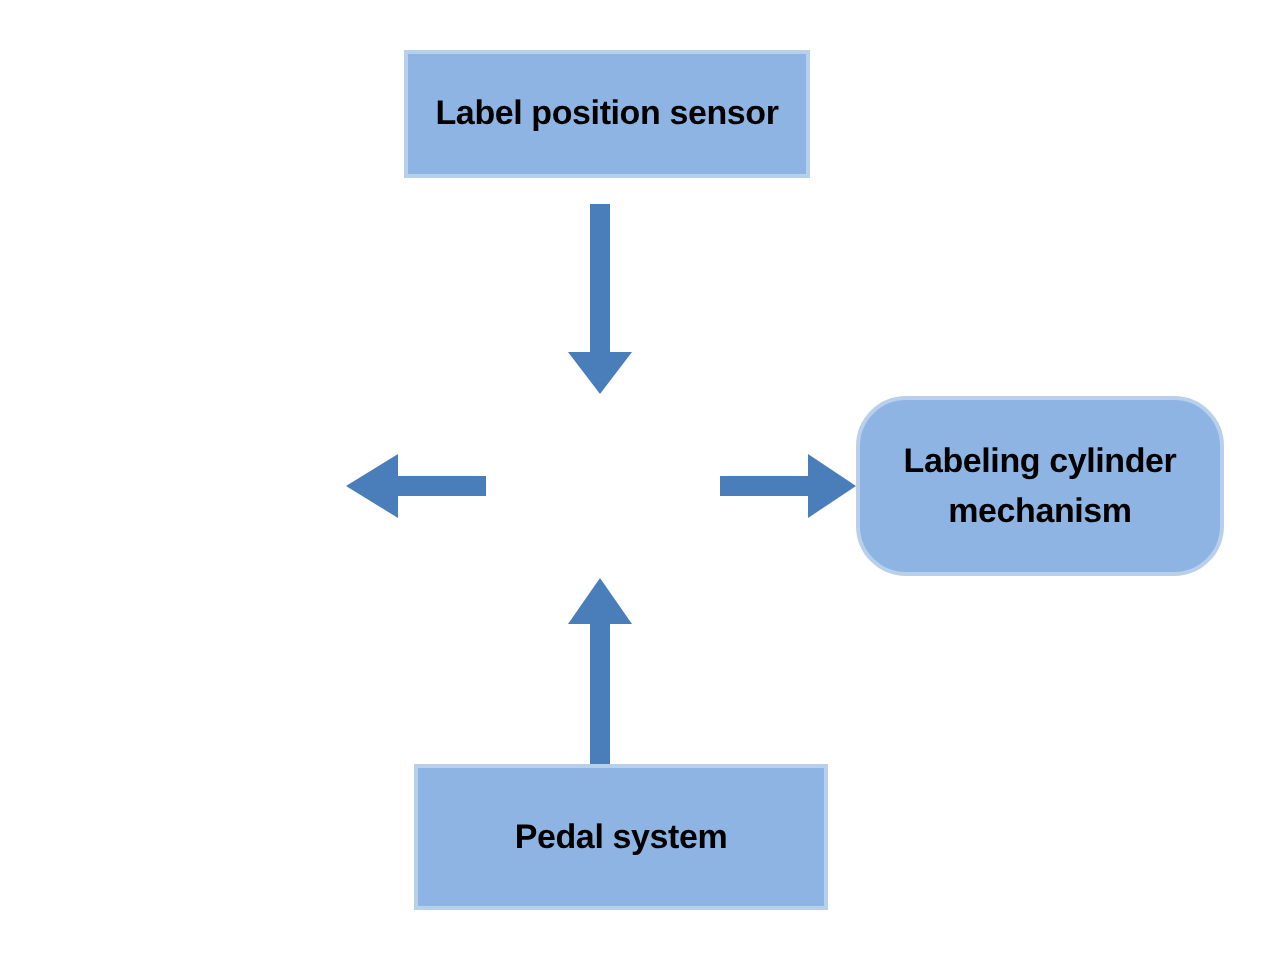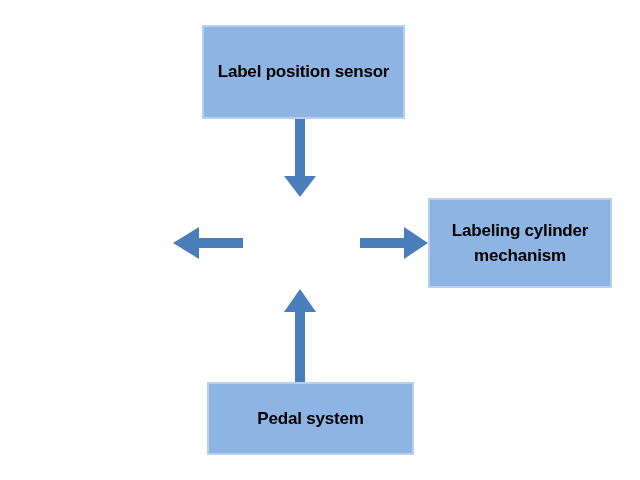--- a/index.html
+++ b/index.html
@@ -33,24 +33,24 @@
   }
   .node-label {
     color: #000000;
     font-weight: bold;
     font-size: 17px;
     line-height: 1.5;
     letter-spacing: -0.2px;
     padding: 0 6px;
     white-space: pre-line;
   }
-  #node-label-sensor { left: 202px; top: 25px; width: 203px; height: 94px; }
+  #node-label-sensor { left: 202px; top: 25px; width: 203px; height: 64px; }
   #node-motor-control { left: 28px; top: 198px; width: 144px; height: 90px; }
   #node-plc { left: 243px; top: 198px; width: 117px; height: 90px; }
-  #node-labeling-cylinder { left: 428px; top: 198px; width: 184px; height: 90px; }
+  #node-labeling-cylinder { left: 428px; top: 198px; width: 184px; height: 90px; border-radius: 25px; }
   #node-pedal-switch { left: 207px; top: 382px; width: 207px; height: 73px; }
 
   #arrows-layer {
     position: absolute;
     left: 0; top: 0;
     width: 640px;
     height: 480px;
     z-index: 1;
   }
 </style>

